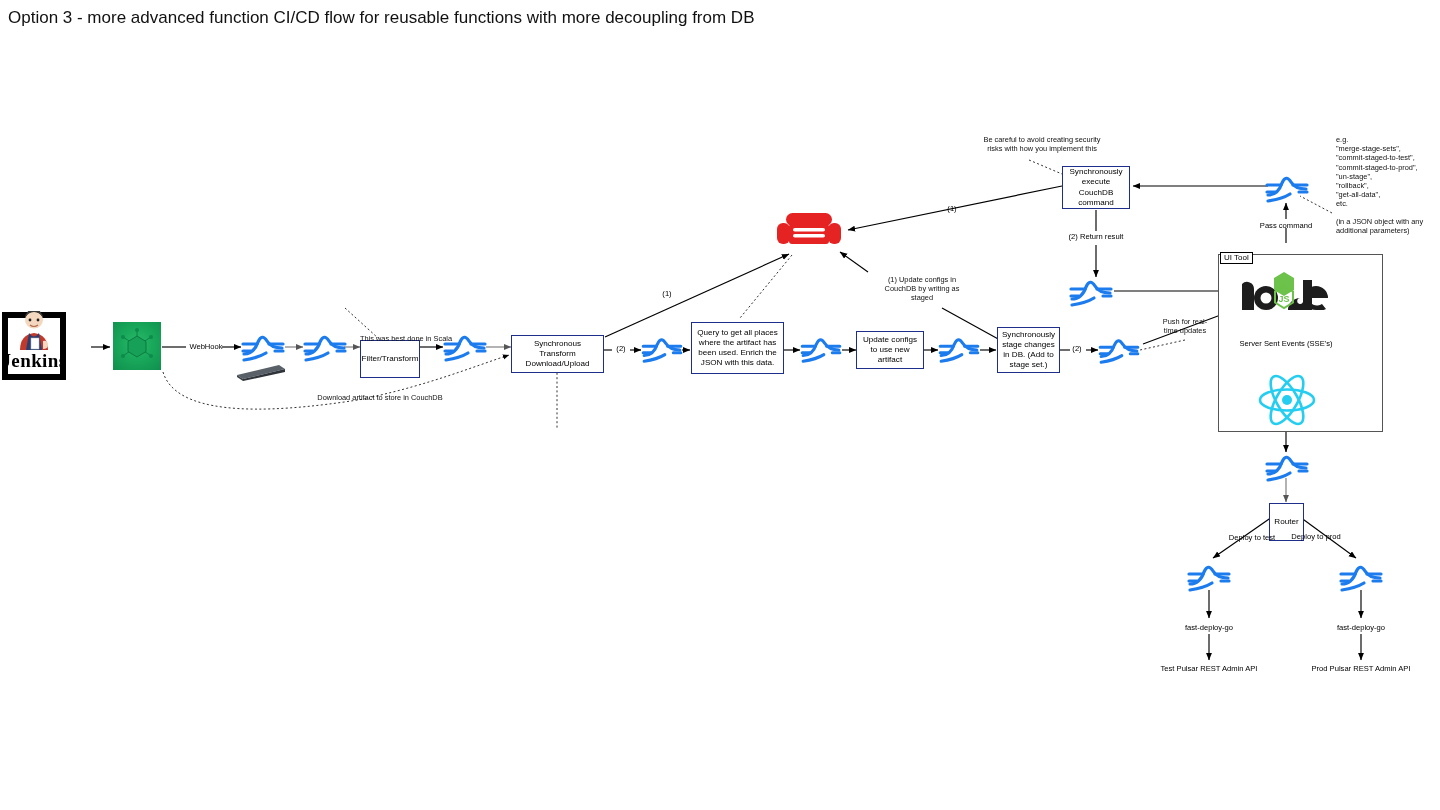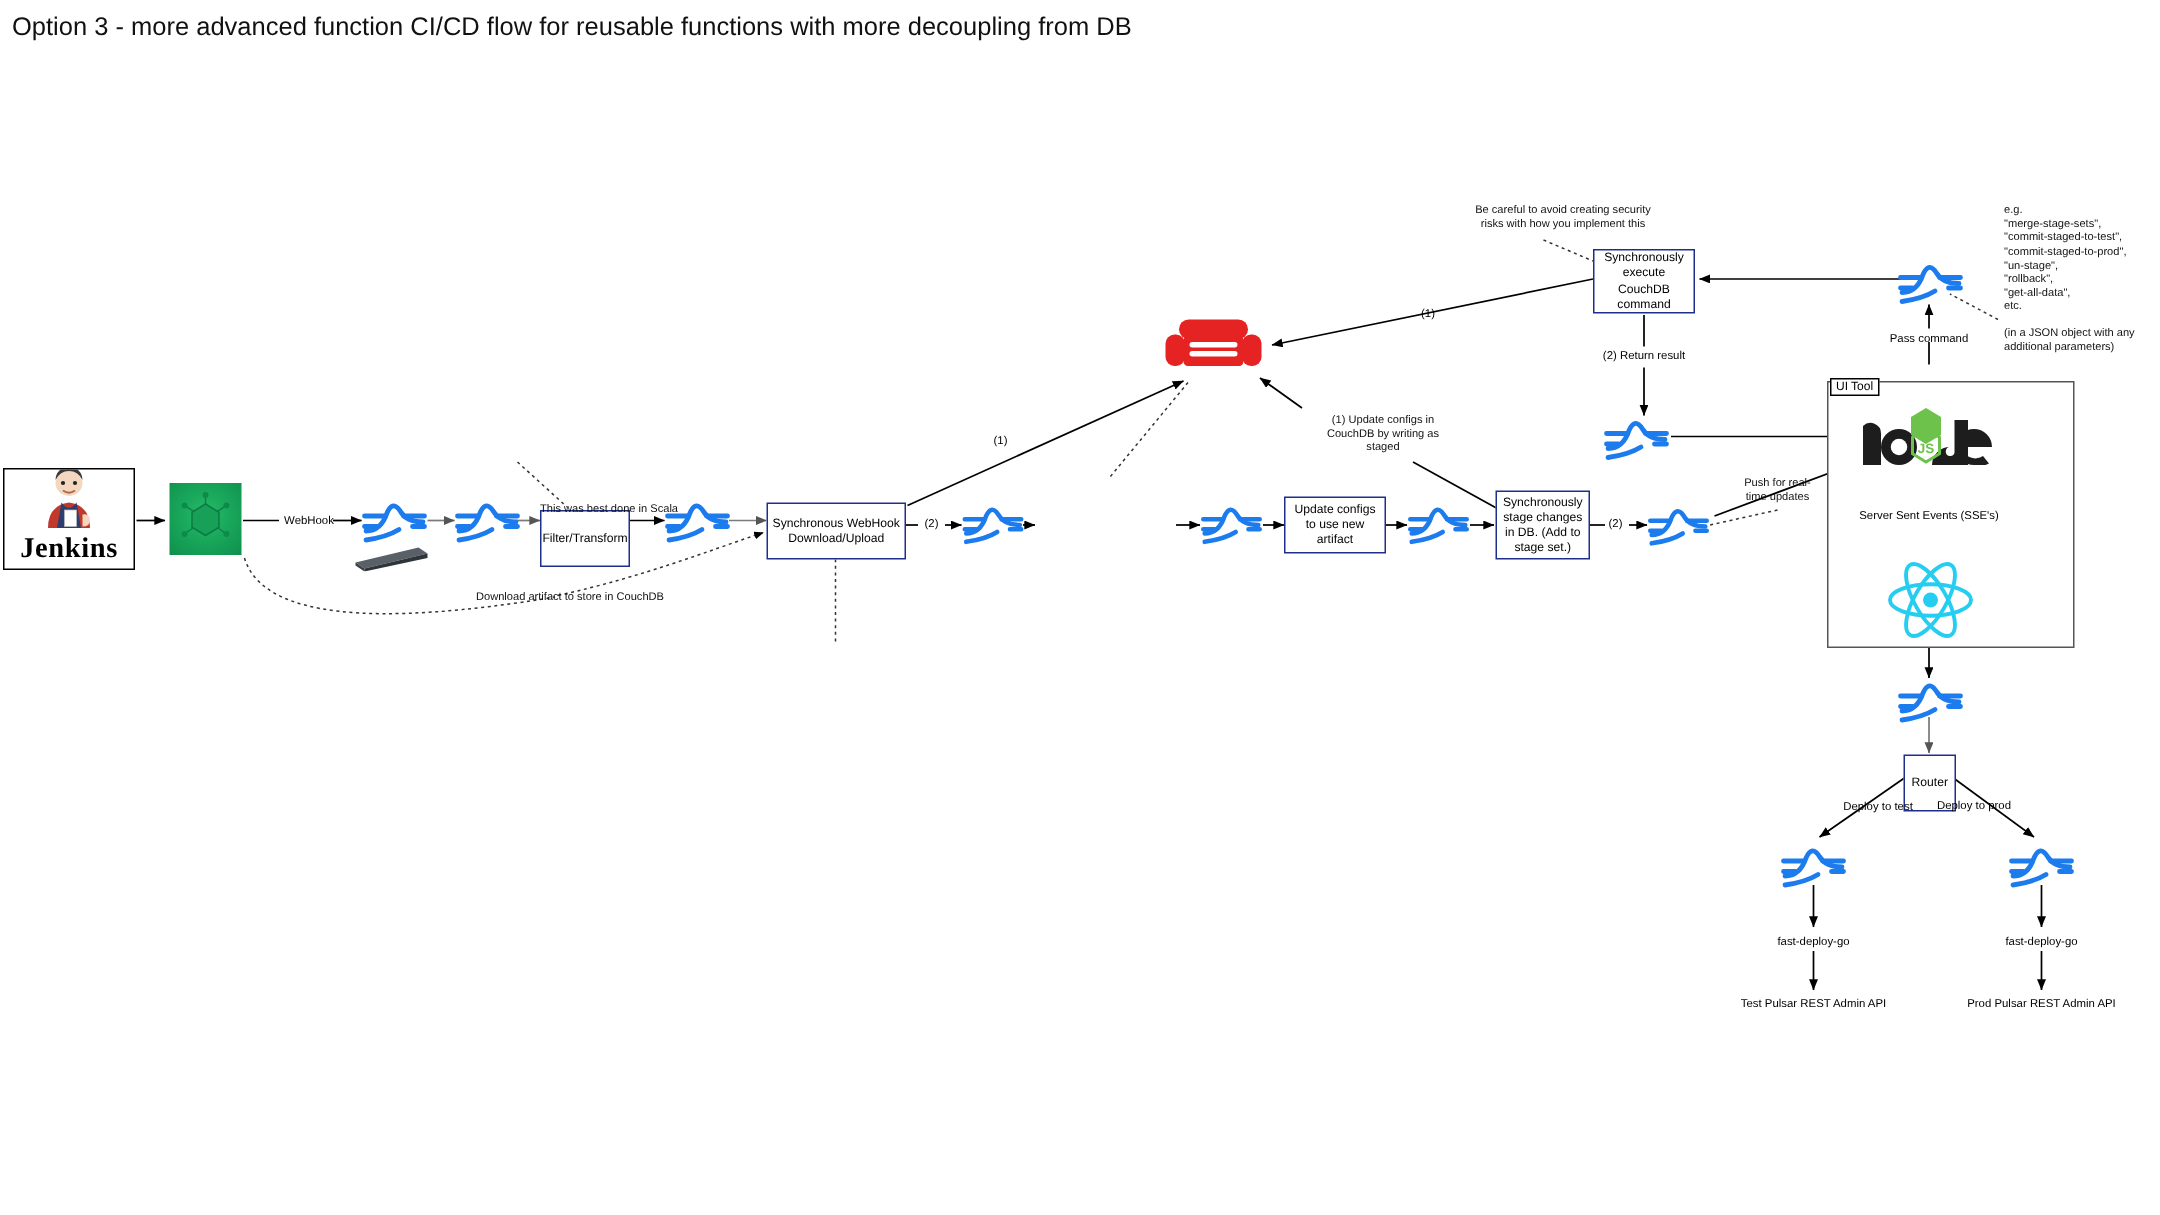--- a/index.html
+++ b/index.html
@@ -12,22 +12,22 @@
 
   .node{position:absolute;box-sizing:border-box;}
   .pbox{border:1.3px solid #1d2f8a;background:#fff;display:flex;align-items:center;
         justify-content:center;text-align:center;font-size:8.1px;line-height:10.2px;color:#000;
         padding:18px 3px;box-sizing:border-box;}
   .lbl{position:absolute;font-size:7.6px;line-height:9.6px;color:#000;text-align:center;white-space:pre-line;}
   .note{position:absolute;font-size:7.4px;line-height:9.2px;color:#111;text-align:center;white-space:pre-line;}
   .note.left{text-align:left;}
 
   
-  .jenkins{left:2px;top:312px;width:88px;height:68px;border:1px solid #000000;background:#fff;
-           display:flex;flex-direction:column;align-items:center;justify-content:space-between;}
+  .jenkins{left:2px;top:312px;width:64px;height:68px;border:6px solid #000000;background:#fff;
+           display:flex;flex-direction:column;align-items:center;justify-content:flex-end;}
   .jenkins .word{font-family:"Liberation Serif","DejaVu Serif",serif;font-weight:bold;font-size:19px;
                  letter-spacing:.4px;color:#000;margin-bottom:2px;}
   .butler{width:42px;height:40px;position:relative;margin-bottom:-1px;}
 
   
   .pulsar-green{left:113px;top:322px;width:48px;height:48px;
      background:radial-gradient(circle at 50% 45%,#2bbb6a 0%,#19a85b 45%,#0f8f4d 100%);}
 
   
   .fn{position:absolute;}
@@ -225,38 +225,43 @@
   <div class="fn" style="left:443px;top:330px;">
     <svg width="44" height="34" viewBox="0 0 44 34">
         <g fill="none" stroke="#1c7ced" stroke-width="3.2" stroke-linecap="round">
       <path d="M3 24 q10 0 14 -12 q4 -9 9 -1 q4 7 15 7"></path>
       <path d="M2 14 h14 M28 14 h14 M2 21 h8 M34 21 h8"></path>
       <path d="M3 30 q14 -2 22 -7"></path>
         </g>
       </svg>
   </div>
 
-  <div class="node pbox" style="left:511px;top:335px;width:93px;height:28px;">Synchronous WebHook
+  <div class="node pbox" style="left:511px;top:335px;width:93px;height:28px;">Synchronous Transform
 Download/Upload</div>
 
   <div class="note" style="left:200px;top:393px;width:360px;text-align:center;">Download artifact to store in CouchDB</div>
 
 
   <div class="lbl" style="left:610px;top:344px;width:22px;">(2)</div>
 
   <div class="fn" style="left:641px;top:333px;">
     <svg width="42" height="32" viewBox="0 0 44 34">
         <g fill="none" stroke="#1c7ced" stroke-width="3.2" stroke-linecap="round">
       <path d="M3 24 q10 0 14 -12 q4 -9 9 -1 q4 7 15 7"></path>
       <path d="M2 14 h14 M28 14 h14 M2 21 h8 M34 21 h8"></path>
       <path d="M3 30 q14 -2 22 -7"></path>
         </g>
       </svg>
   </div>
 
+  <div class="node pbox" style="left:691px;top:322px;width:93px;height:52px;">Query to get all places
+where the artifact has
+been used.
+Enrich the JSON with
+this data.</div>
 
   <div class="fn" style="left:800px;top:333px;">
     <svg width="42" height="32" viewBox="0 0 44 34">
         <g fill="none" stroke="#1c7ced" stroke-width="3.2" stroke-linecap="round">
       <path d="M3 24 q10 0 14 -12 q4 -9 9 -1 q4 7 15 7"></path>
       <path d="M2 14 h14 M28 14 h14 M2 21 h8 M34 21 h8"></path>
       <path d="M3 30 q14 -2 22 -7"></path>
         </g>
       </svg>
   </div>

